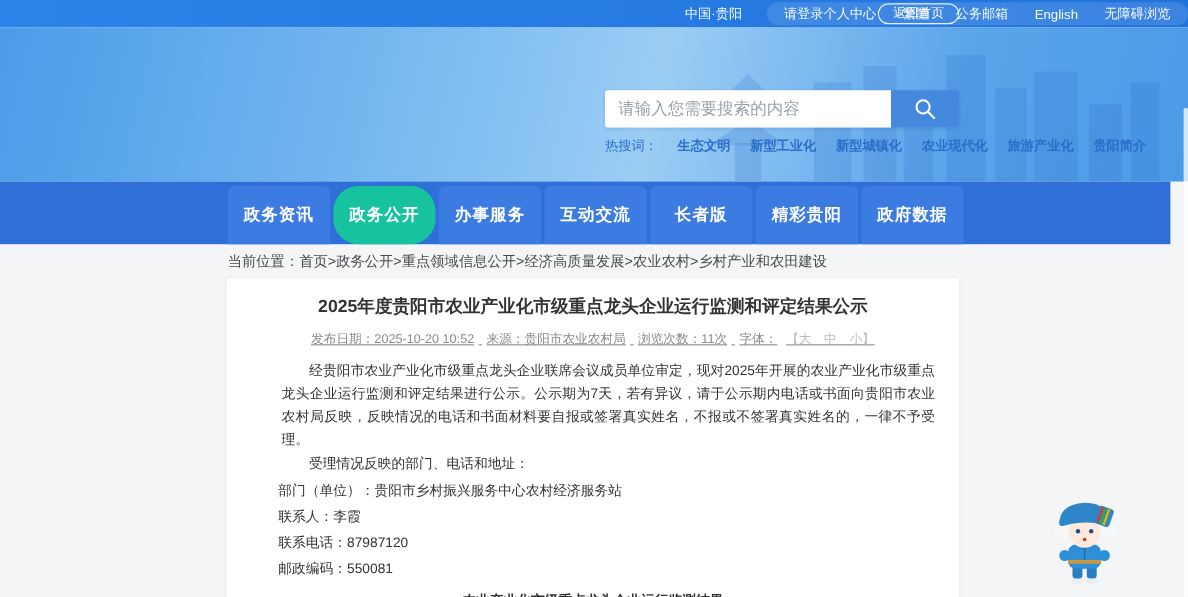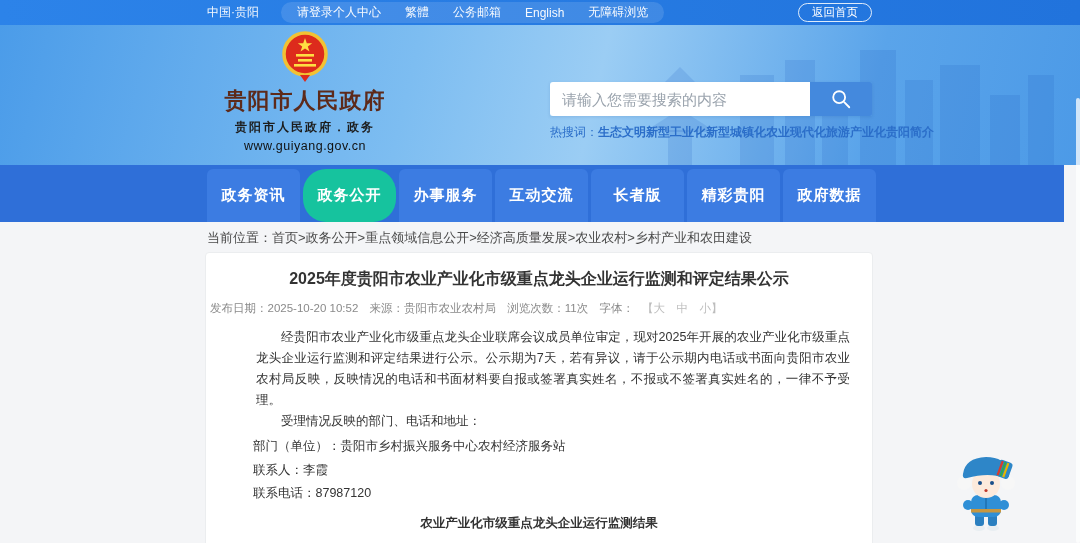--- a/index.html
+++ b/index.html
@@ -7,21 +7,21 @@
   body {
     position:relative; overflow:hidden;
     font-family:"Liberation Sans","DejaVu Sans",sans-serif;
     background:#f4f5f7; color:#333;
   }
 
   
   .topbar {
     position:absolute; top:0; left:0; right:0; height:25px;
     background:linear-gradient(90deg,#2c83e9,#2173dc);
-    display:flex; align-items:center; font-size:12px; color:#fff;
+    display:flex; align-items:center; font-size:12px; color:#fff;justify-content:flex-end;
   }
   .topbar-left { margin-left:207px; display:flex; align-items:center; gap:22px; }
   .tb-item { cursor:pointer; white-space:nowrap; opacity:.96; }
   .topbar-group {
     display:flex; align-items:center; gap:24px;
     background:rgba(255,255,255,.12); border-radius:11px; padding:2px 16px;
   }
   .return-home {
     position:absolute; right:208px; top:3px; height:19px; line-height:17px;
     border:1px solid rgba(255,255,255,.85); border-radius:10px;
@@ -45,21 +45,21 @@
   .search-input {
     flex:1; border:none; outline:none; border-radius:3px 0 0 3px;
     padding:0 12px; font-size:15px; color:#333;
     font-family:"Liberation Sans","DejaVu Sans",sans-serif;
   }
   .search-input::placeholder { color:#9aa3ad; }
   .search-btn {
     width:62px; background:#4489dd; border:none; border-radius:0 3px 3px 0;
     display:flex; align-items:center; justify-content:center; cursor:pointer;
   }
-  .hot-row { margin-top:8px; display:flex; font-size:12px; color:#2b6ec9; white-space:nowrap; }
+  .hot-row { margin-top:8px; display:flex; gap:18px; font-size:12px; color:#2b6ec9; white-space:nowrap; }
   .hot-word { cursor:pointer;font-weight:bold; }
 
   
   .nav { position:absolute; top:165px; left:0; right:16px; height:57px; background:#2f6fd8; }
   .nav-tabs { position:absolute; left:207px; top:4px; display:flex; gap:3px; }
   .nav-tab {
     width:93px; height:53px; background:#3c7ce2; border-radius:6px 6px 0 0;
     color:#fff; font-size:15px; font-weight:bold; letter-spacing:1px;
     display:flex; align-items:center; justify-content:center; cursor:pointer;
   }
@@ -67,21 +67,21 @@
 
   
   .breadcrumb { position:absolute; top:229px; left:207px; font-size:13px; color:#4a4a4a; }
 
   
   .card {
     position:absolute; left:205px; top:252px; width:668px; min-height:295px;
     background:#fff; border:1px solid #ebedef; border-radius:4px 4px 0 0;
   }
   .article-title { margin-top:16px; padding:0 30px; text-align:center; font-size:16px; font-weight:bold; color:#333; }
-  .article-meta { margin-top:11px; text-align:left; font-size:11.5px; color:#8a8a8a; }
+  .article-meta { margin-top:11px; text-align:center; font-size:11.5px; color:#8a8a8a;text-decoration:underline; }
   .article-meta span { margin:0 4px; }
   .font-options { color:#bdbdbd; }
   .article-body { margin:11px 22px 0; font-size:12.5px; color:#333; line-height:21px; text-align:justify; }
   .article-body p.indent { text-indent:2em;margin-left:28px; }
   .contact-line { text-indent:2em; line-height:17.5px; margin-top:6px; }
   .table-title { margin-top:10px; text-align:center; font-size:12.5px; font-weight:bold; color:#333; }
 
   .mascot { position:absolute; left:955px; top:452px; cursor:pointer; }
   .scroll-strip { position:absolute; right:0; top:98px; width:4px; bottom:0; background:rgba(255,255,255,.75); border-radius:2px; }
 </style>
@@ -113,34 +113,20 @@
       <rect x="225" y="25" width="30" height="105"></rect>
       <rect x="262" y="55" width="26" height="75"></rect>
       <rect x="300" y="15" width="36" height="115"></rect>
       <rect x="345" y="45" width="28" height="85"></rect>
       <rect x="380" y="30" width="40" height="100"></rect>
       <rect x="430" y="60" width="30" height="70"></rect>
       <rect x="468" y="40" width="26" height="90"></rect>
     </g>
   </svg>
 
-  <div class="logo-block">
-    <svg class="emblem" width="48" height="54" viewBox="0 0 48 54">
-      <circle cx="24" cy="24" r="21" fill="#DD2B1C"></circle>
-      <circle cx="24" cy="24" r="21" fill="none" stroke="#F2C233" stroke-width="3.5"></circle>
-      <polygon fill="#FFDE42" points="24,8 25.8,13.2 31.2,13.2 26.8,16.4 28.5,21.6 24,18.4 19.5,21.6 21.2,16.4 16.8,13.2 22.2,13.2"></polygon>
-      <rect x="15" y="24" width="18" height="2.6" fill="#FFDE42"></rect>
-      <rect x="17" y="29" width="14" height="2.6" fill="#FFDE42"></rect>
-      <rect x="13" y="34" width="22" height="2.6" fill="#FFDE42"></rect>
-      <polygon points="19,45 24,52 29,45" fill="#DD2B1C"></polygon>
-    </svg>
-    <div class="site-title">贵阳市人民政府</div>
-    <div class="site-sub">贵阳市人民政府．政务</div>
-    <div class="site-url">www.guiyang.gov.cn</div>
-  </div>
 
   <div class="search-wrap">
     <div class="search-box">
       <input class="search-input" type="text" placeholder="请输入您需要搜索的内容" style="">
       <button class="search-btn">
         <svg width="22" height="22" viewBox="0 0 24 24">
           <circle cx="10" cy="10" r="6.5" fill="none" stroke="#ffffff" stroke-width="2"></circle>
           <line x1="15.5" y1="15.5" x2="21" y2="21" stroke="#ffffff" stroke-width="2" stroke-linecap="round"></line>
         </svg>
       </button>
@@ -180,20 +166,21 @@
     <span>来源：贵阳市农业农村局</span>
     <span>浏览次数：11次</span>
     <span>字体：</span><span class="font-options">【大　中　小】</span>
   </div>
   <div class="article-body">
     <p class="indent">经贵阳市农业产业化市级重点龙头企业联席会议成员单位审定，现对2025年开展的农业产业化市级重点龙头企业运行监测和评定结果进行公示。公示期为7天，若有异议，请于公示期内电话或书面向贵阳市农业农村局反映，反映情况的电话和书面材料要自报或签署真实姓名，不报或不签署真实姓名的，一律不予受理。</p>
     <p class="indent">受理情况反映的部门、电话和地址：</p>
     <div class="contact-line">部门（单位）：贵阳市乡村振兴服务中心农村经济服务站</div>
     <div class="contact-line">联系人：李霞</div>
     <div class="contact-line">联系电话：87987120</div>
+    <div class="contact-line">邮政编码：550081</div>
     <div class="table-title">农业产业化市级重点龙头企业运行监测结果</div>
   </div>
 
 </div>
 
 <svg class="mascot" width="62" height="80" viewBox="0 0 62 80">
   <ellipse cx="24" cy="76" rx="6" ry="3" fill="#e8eef2"></ellipse>
   <ellipse cx="38" cy="76" rx="6" ry="3" fill="#e8eef2"></ellipse>
   <rect x="20" y="62" width="9" height="12" rx="3" fill="#2a7fc0"></rect>
   <rect x="33" y="62" width="9" height="12" rx="3" fill="#2a7fc0"></rect>

